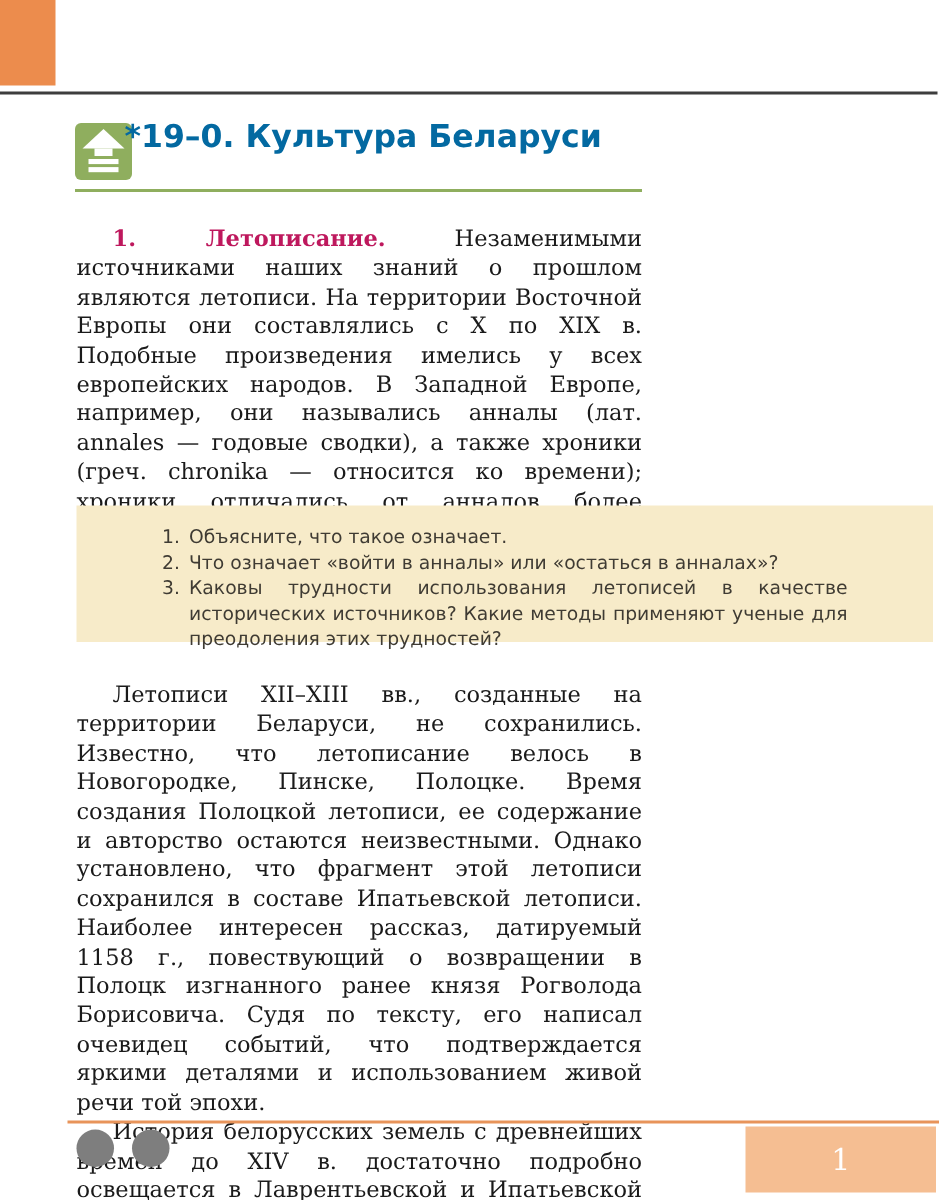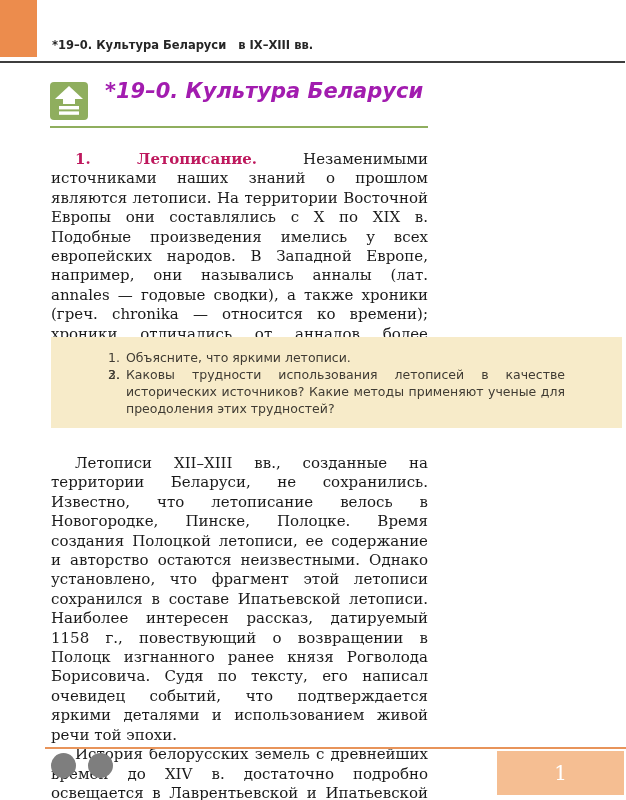--- a/index.html
+++ b/index.html
@@ -10,23 +10,23 @@
   .corner-block{position:absolute;left:0;top:0;width:37px;height:57px;background:#EC8C4D;}
 
   
   .running-head{position:absolute;left:52px;top:38px;width:560px;
     font-family:"DejaVu Sans", sans-serif;font-weight:bold;font-size:11.5px;
     color:#262626;white-space:pre;}
   .head-rule{position:absolute;left:0;top:61px;width:625px;height:2px;background:#3d3d3d;}
 
   
   .title-icon{position:absolute;left:50px;top:82px;width:38px;height:38px;display:block;}
-  .title-text{position:absolute;left:105px;top:80px;width:420px;
+  .title-text{position:absolute;left:83px;top:80px;width:420px;
     font-family:"DejaVu Sans", sans-serif;font-weight:bold;font-size:21px;line-height:23px;
-    color:#a21caf;font-style:italic;}
+    color:#0369a1;}
   .title-rule{position:absolute;left:50px;top:126px;width:378px;height:2px;background:#8FAE5E;}
 
   
   .body-col{position:absolute;left:51px;width:377px;text-align:justify;
     font-size:15px;line-height:19.4px;hyphens:auto;}
   .body-col p{margin:0;text-indent:24px;}
   .body-col .lead{font-weight:bold;color:#be185d;}
   #body1{top:150px;}
   #body2{top:454px;}
 
@@ -45,21 +45,20 @@
     text-align:center;line-height:44px;font-family:"DejaVu Serif", serif;
     font-size:20px;color:#ffffff;}
 </style>
 </head>
 <body>
 
 <div class="page">
 
   <div class="corner-block"></div>
 
-  <div class="running-head">*19–0. Культура Беларуси   в IX–XIII вв.</div>
   <div class="head-rule"></div>
 
   <span class="title-icon">
     <svg width="38" height="38" viewBox="0 0 38 38" xmlns="http://www.w3.org/2000/svg">
       <rect x="0" y="0" width="38" height="38" rx="4" fill="#8FAE5E"></rect>
       <polygon points="19,4 33,17 5,17" fill="#ffffff"></polygon>
       <rect x="13" y="17" width="12" height="5" fill="#ffffff"></rect>
       <rect x="9" y="24" width="20" height="3.4" fill="#ffffff"></rect>
       <rect x="9" y="29.4" width="20" height="3.4" fill="#ffffff"></rect>
     </svg>
@@ -69,24 +68,25 @@
   </div>
   <div class="title-rule"></div>
 
   <div class="body-col" id="body1">
     <p><span class="lead">1. Летописание.</span> <span>Незаменимыми источниками наших знаний о прошлом являются летописи. На территории Восточной Европы они составлялись с X по XIX в. Подобные произведения имелись у всех европейских народов. В Западной Европе, например, они назывались анналы (лат. annales — годовые сводки), а также хроники (греч. chronika — относится ко времени); хроники отличались от анналов более пространным изложением событий.</span></p>
   </div>
 
   <div class="qbox">
     <div class="q-item">
       <span class="q-num">1.</span>
-      <span>Объясните, что яркими летописи.</span>
+      <span>Объясните, что такое означает.</span>
     </div>
     <div class="q-item">
       <span class="q-num">2.</span>
+      <span>Что означает «войти в анналы» или «остаться в анналах»?</span>
     </div>
     <div class="q-item">
       <span class="q-num">3.</span>
       <span>Каковы трудности использования летописей в качестве исторических источников? Какие методы применяют ученые для преодоления этих трудностей?</span>
     </div>
   </div>
 
   <div class="body-col" id="body2">
     <p>Летописи XII–XIII вв., созданные на территории Беларуси, не сохранились. Известно, что летописание велось в Новогородке, Пинске, Полоцке. Время создания Полоцкой летописи, ее содержание и авторство остаются неизвестными. Однако установлено, что фрагмент этой летописи сохранился в составе Ипатьевской летописи. Наиболее интересен рассказ, датируемый 1158 г., повествующий о возвращении в Полоцк изгнанного ранее князя Рогволода Борисовича. Судя по тексту, его написал очевидец событий, что подтверждается яркими деталями и использованием живой речи той эпохи.</p>
     <p>История белорусских земель с древнейших времен до XIV в. достаточно подробно освещается в Лаврентьевской и Ипатьевской летописях. Лаврентьевский летописный свод включает в себя «Повесть временных лет».</p>

